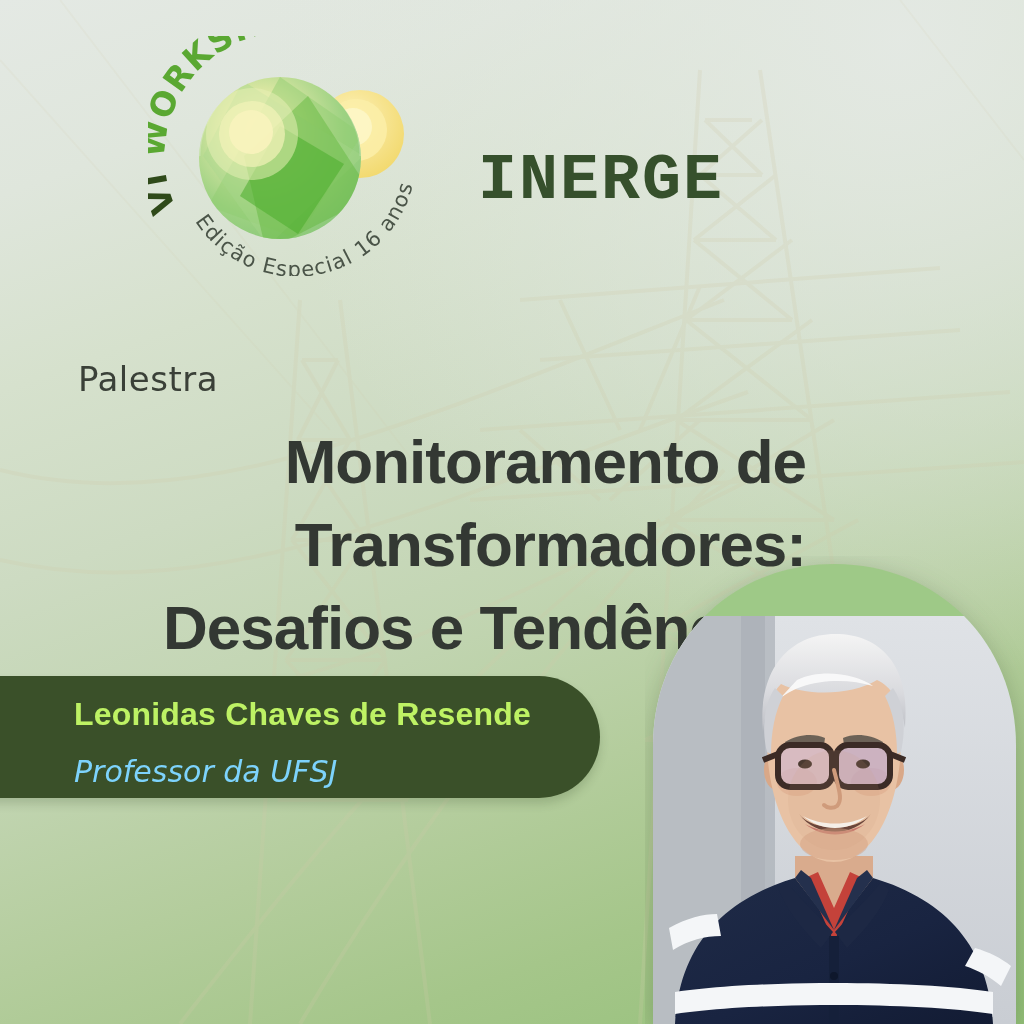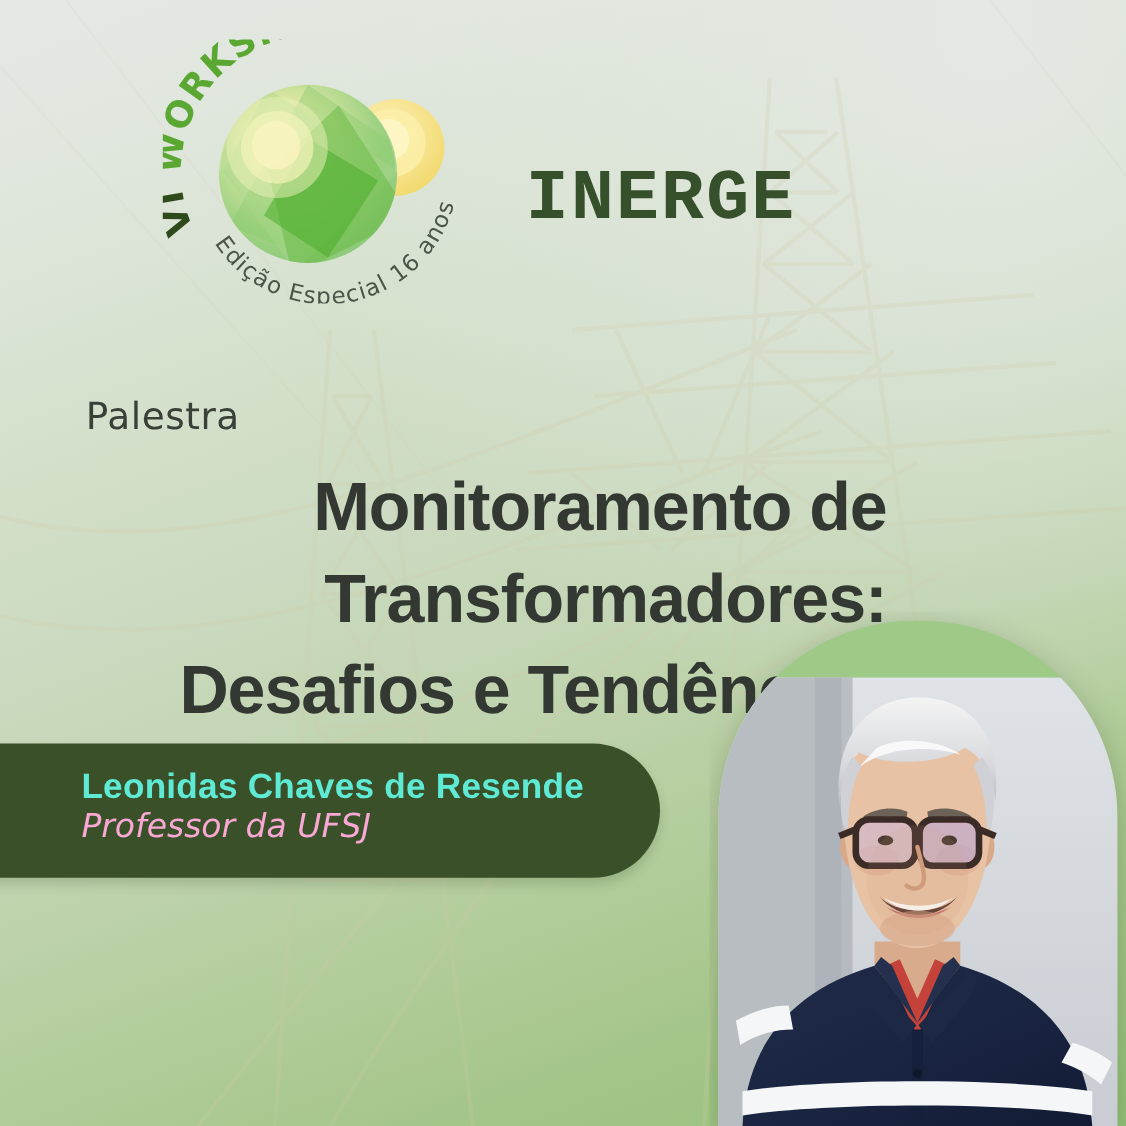--- a/index.html
+++ b/index.html
@@ -68,27 +68,27 @@
   
   .speaker-banner{
     position:absolute;left:-30px;top:676px;width:630px;height:122px;
     background:#3a5029;
     border-radius:0 62px 62px 0;
     box-shadow:0 6px 10px rgba(40,60,30,.18);
   }
   .speaker-name{
     position:absolute;left:104px;top:18px;
     font-size:32px;line-height:40px;font-weight:bold;
-    letter-spacing:.2px;color:#5eead4;
+    letter-spacing:.2px;color:#bef264;
     font-family:"Liberation Sans", sans-serif;
   }
   .speaker-role{
-    position:absolute;left:104px;top:56px;
+    position:absolute;left:104px;top:76px;
     font-size:30px;line-height:40px;font-weight:400;
-    font-style:italic;color:#f9a8d4;
+    font-style:italic;color:#7dd3fc;
     font-family:"DejaVu Sans", sans-serif;
   }
 
   
   .photo-wrap{
     position:absolute;left:645px;top:556px;width:379px;height:468px;
     overflow:hidden;
   }
   .photo-shape{
     position:absolute;left:0;top:0;width:379px;height:468px;

